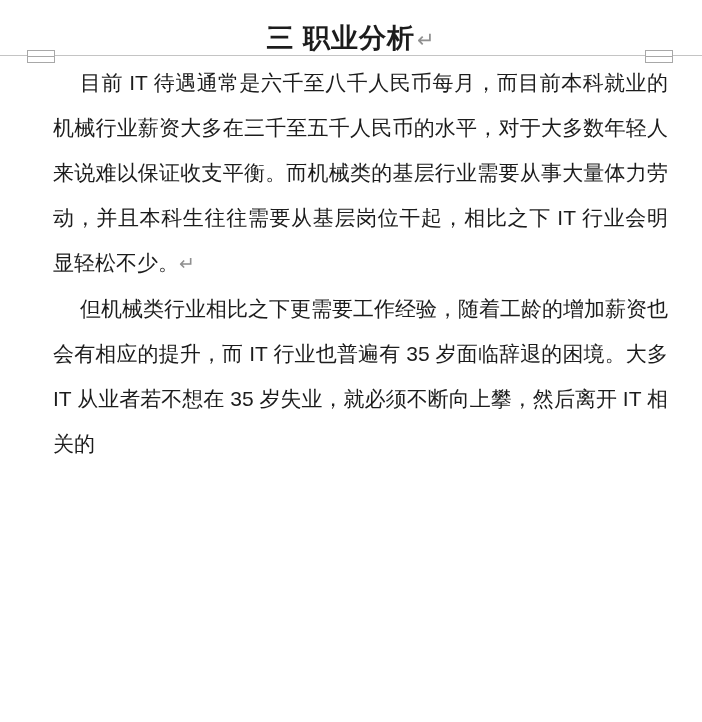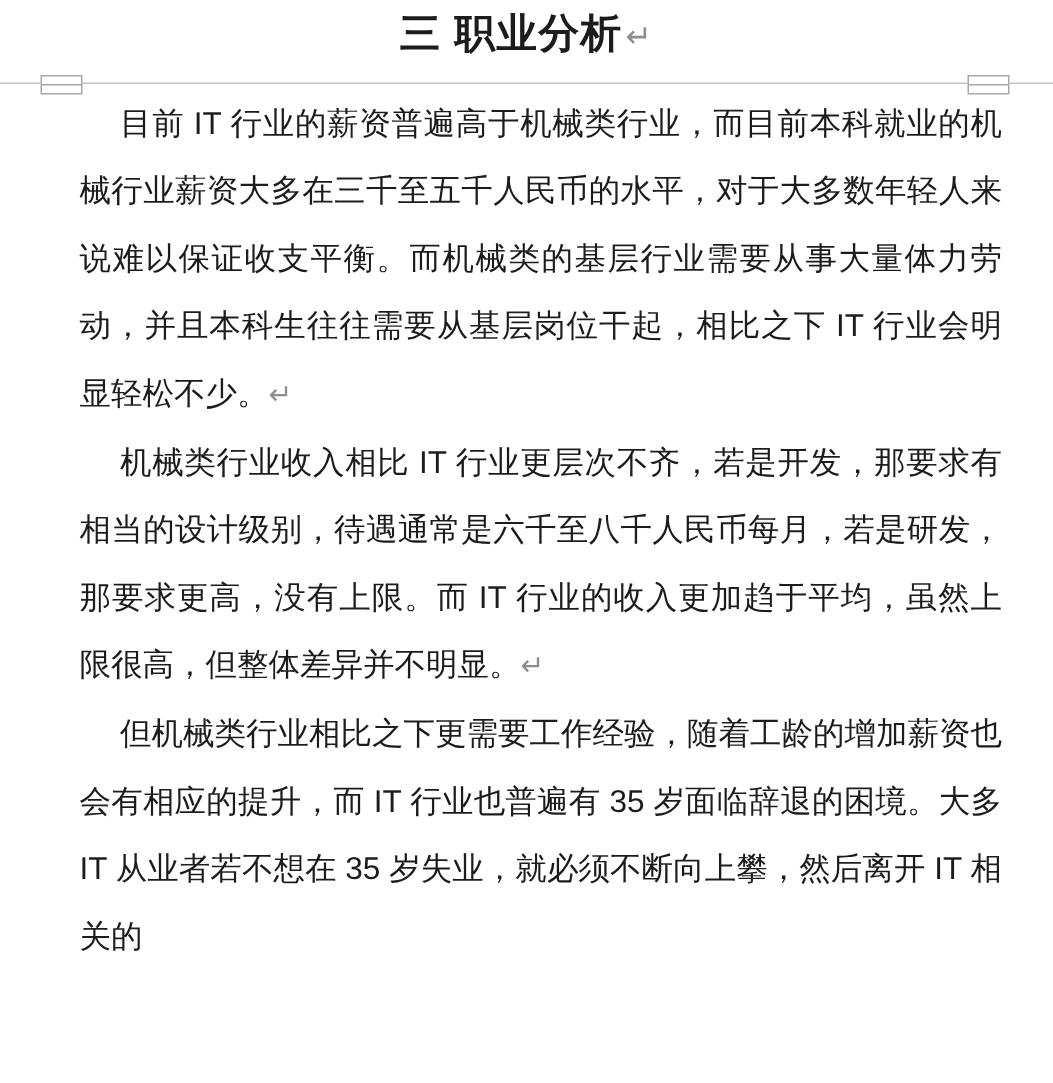--- a/index.html
+++ b/index.html
@@ -10,21 +10,21 @@
     font-family: "Liberation Sans", sans-serif;
   }
   .page {
     position: relative;
     width: 702px; height: 722px;
     background: #ffffff;
   }
   
   .doc-title {
     position: absolute;
-    top: 3px; left: 0; right: 0;
+    top: 19px; left: 0; right: 0;
     text-align: center;
     font-size: 27px;
     font-weight: 700;
     color: #1c1c1c;
     letter-spacing: 1px;
     line-height: 38px;
     white-space: nowrap;
   }
   .pilcrow {
     color: #8f8f8f;
@@ -84,20 +84,19 @@
   <div class="margin-marker left">
       <span class="divider"></span>
     </div>
   <div class="margin-marker right">
       <span class="divider"></span>
     </div>
 
   <div class="body-text">
 
 
-    <p><span>目前 IT 行业的薪资普遍高于机械类行业，而目前本科就业的机械行业薪资大多在三千至五千人民币的水平，对于大多数年轻人来说难以保证收支平衡。而机械类的基层行业需要从事大量体力劳动，并且本科生往往需要从基层岗位干起，相比之下 IT 行业会明显轻松不少。</span><span class="pilcrow">↵</span></p>
+    <p><span>目前 IT 待遇通常是六千至八千人民币每月，而目前本科就业的机械行业薪资大多在三千至五千人民币的水平，对于大多数年轻人来说难以保证收支平衡。而机械类的基层行业需要从事大量体力劳动，并且本科生往往需要从基层岗位干起，相比之下 IT 行业会明显轻松不少。</span><span class="pilcrow">↵</span></p>
 
-    <p><span>机械类行业收入相比 IT 行业更层次不齐，若是开发，那要求有相当的设计级别，待遇通常是六千至八千人民币每月，若是研发，那要求更高，没有上限。而 IT 行业的收入更加趋于平均，虽然上限很高，但整体差异并不明显。</span><span class="pilcrow">↵</span></p>
 
     <p><span>但机械类行业相比之下更需要工作经验，随着工龄的增加薪资也会有相应的提升，而 IT 行业也普遍有 35 岁面临辞退的困境。大多 IT 从业者若不想在 35 岁失业，就必须不断向上攀，然后离开 IT 相关的</span></p>
 
   </div>
 </div>
 
 </body></html>

